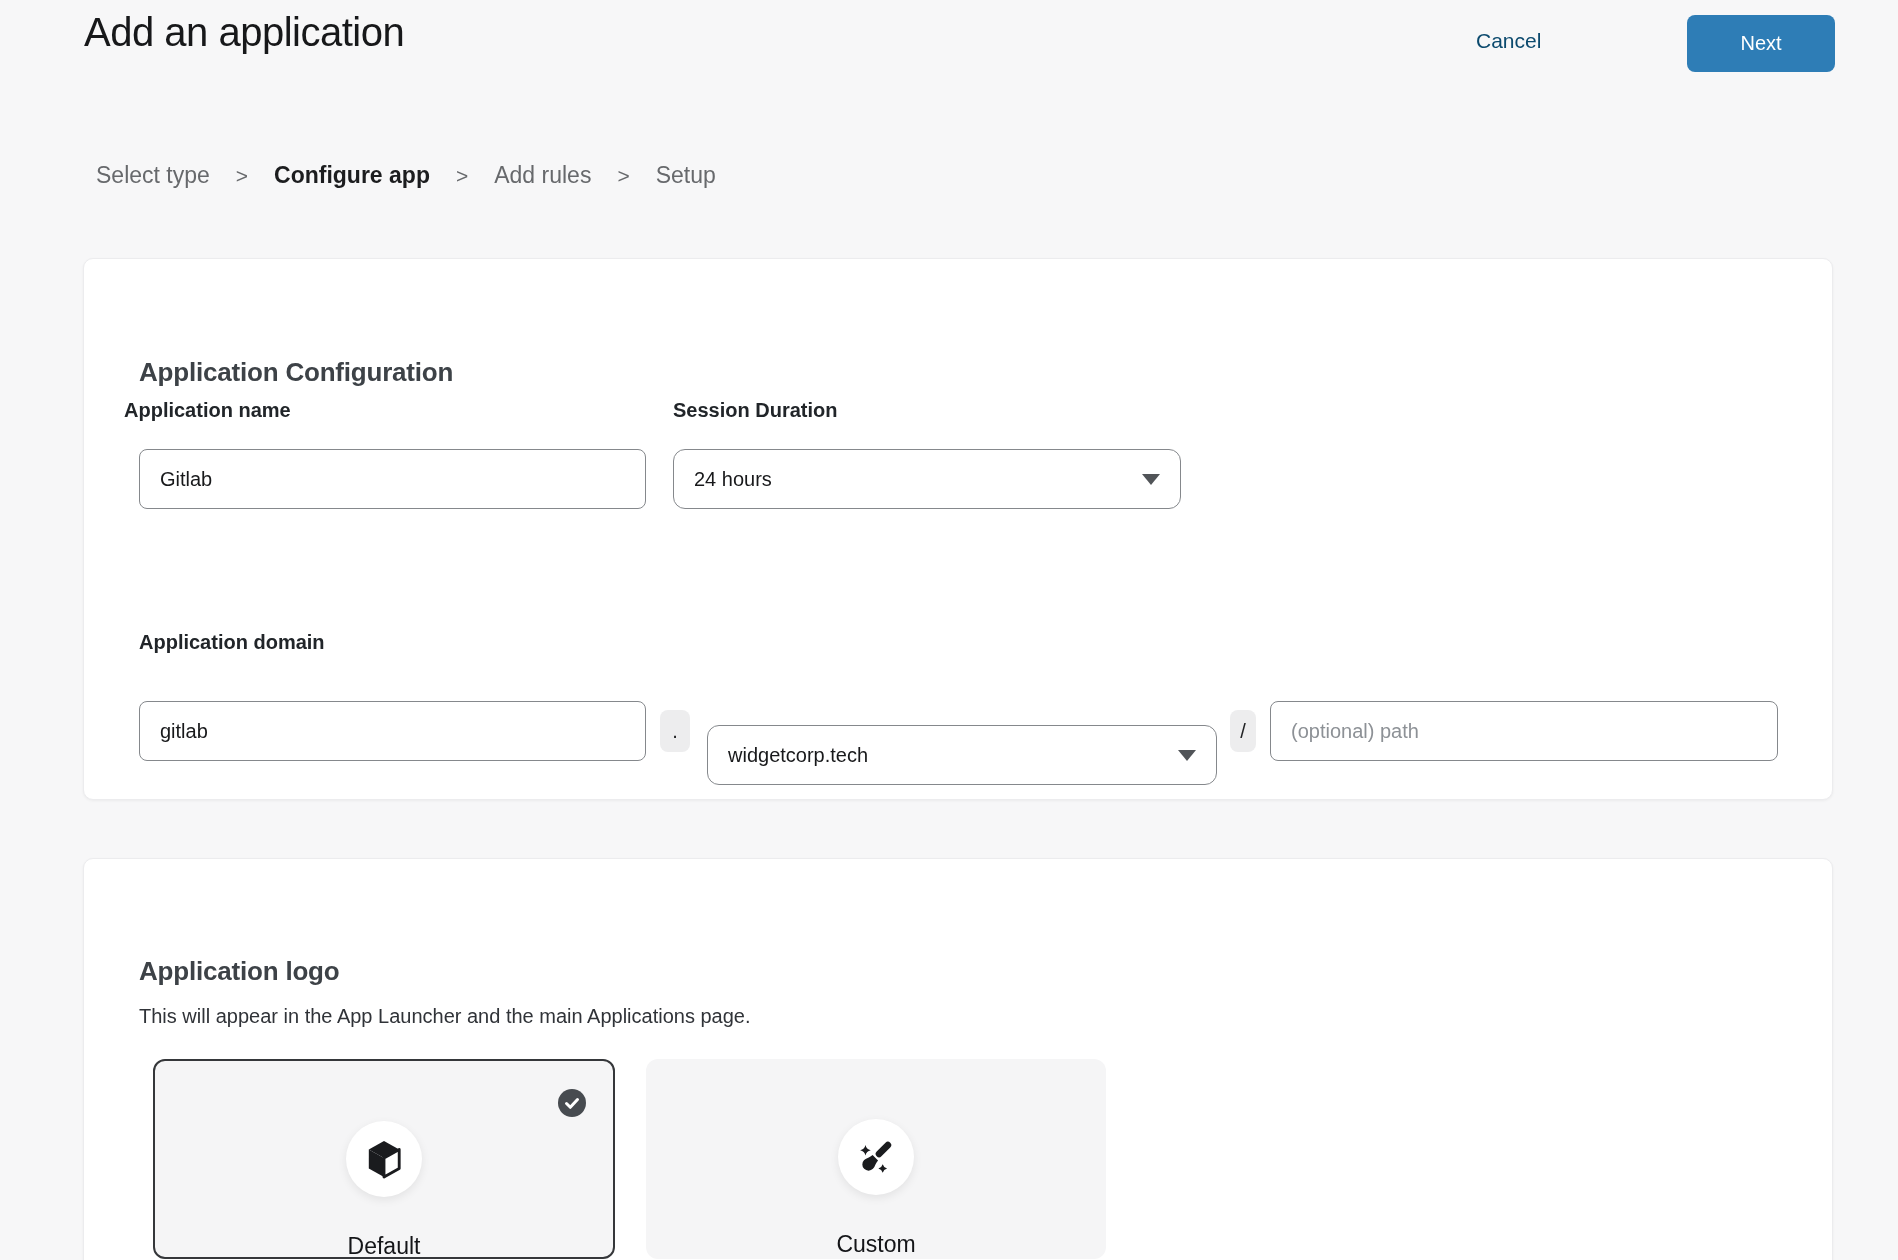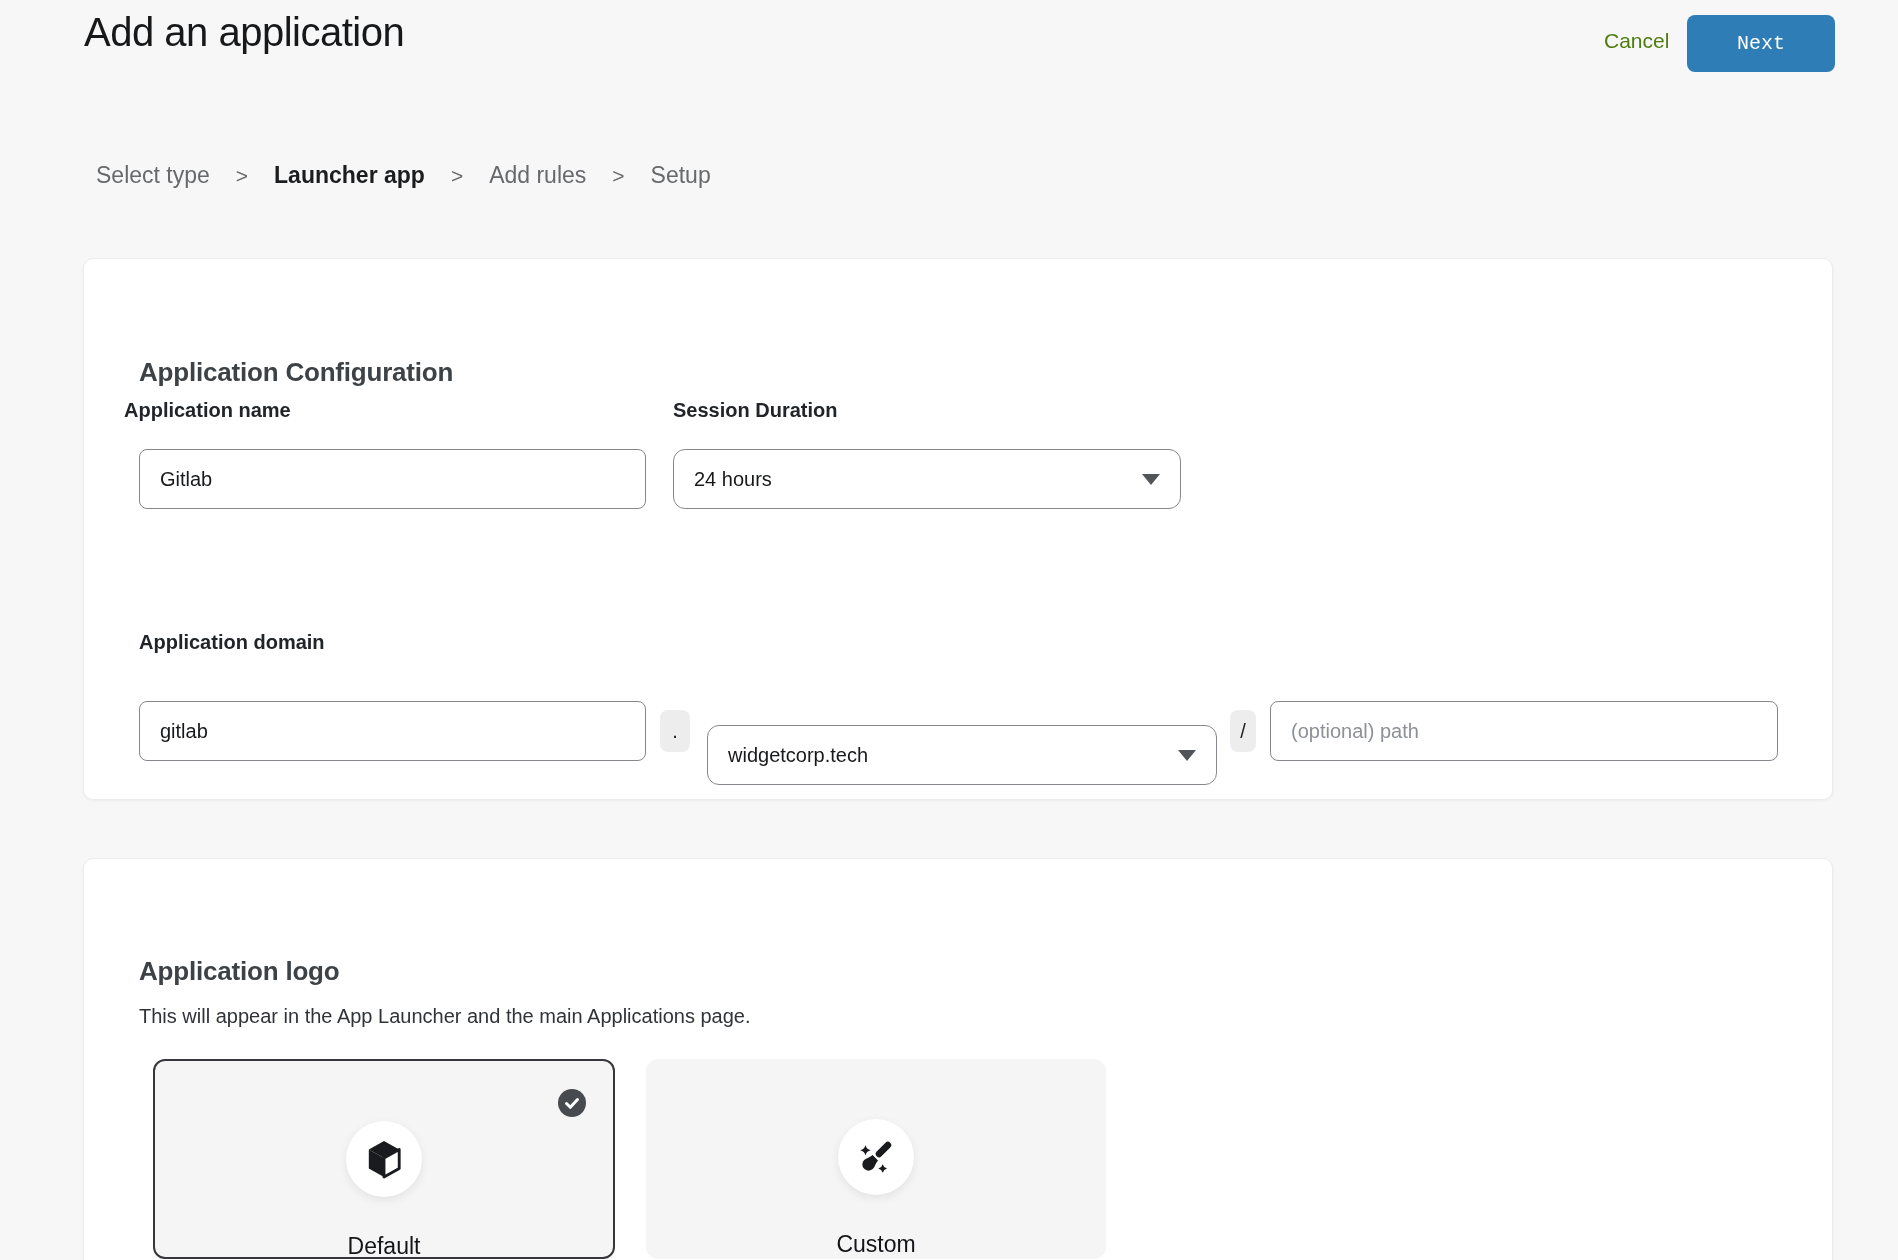--- a/index.html
+++ b/index.html
@@ -11,28 +11,28 @@
     overflow: hidden;
     color: #18191b;
   }
 
   
   .page-title {
     position: absolute; left: 84px; top: 10px;
     font-size: 40px; font-weight: 400; color: #17181a; letter-spacing: -0.5px;
   }
   .cancel-link {
-    position: absolute; left: 1604px; top: 29px;
-    font-size: 21px; color: #4d7c0f; cursor: pointer; background: none; border: none;
+    position: absolute; left: 1476px; top: 29px;
+    font-size: 21px; color: #0c4a6e; cursor: pointer; background: none; border: none;
     font-family: inherit;
   }
   .next-btn {
     position: absolute; left: 1687px; top: 15px; width: 148px; height: 57px;
     background: #2e7db6; border: none; border-radius: 8px;
-    color: #ffffff; font-size: 20px; font-family: Liberation Mono, monospace; cursor: pointer;
+    color: #ffffff; font-size: 20px; font-family: Liberation Sans, sans-serif; cursor: pointer;
   }
 
   
   .breadcrumb {
     position: absolute; left: 96px; top: 162px;
     display: flex; align-items: center; gap: 26px;
     font-size: 23px; color: #67696c; text-align: center;
   }
   .breadcrumb .step { cursor: pointer; }
   .breadcrumb .step.active { color: #1c1d1f; font-weight: 700; }
@@ -125,21 +125,21 @@
 </head>
 <body>
 
 <h1 class="page-title">Add an application</h1>
 <button class="cancel-link">Cancel</button>
 <button class="next-btn">Next</button>
 
 <nav class="breadcrumb">
   <span class="step">Select type</span>
   <span class="sep">&gt;</span>
-  <span class="step active">Launcher app</span>
+  <span class="step active">Configure app</span>
   <span class="sep">&gt;</span>
   <span class="step">Add rules</span>
   <span class="sep">&gt;</span>
   <span class="step">Setup</span>
 </nav>
 
 <section class="card card-config">
   <h2>Application Configuration</h2>
 
   <div class="field-label label-name">Application name</div>

